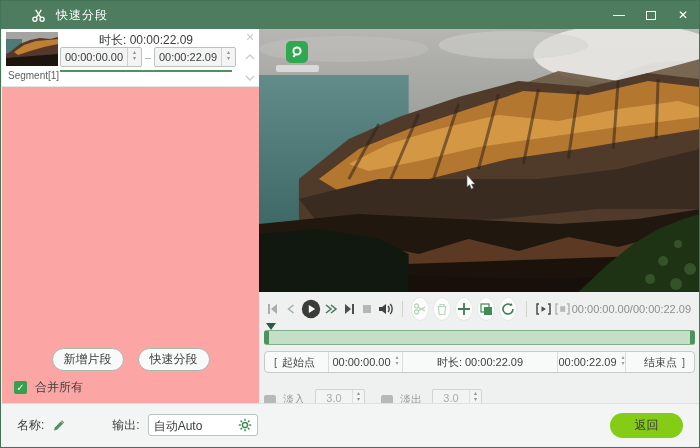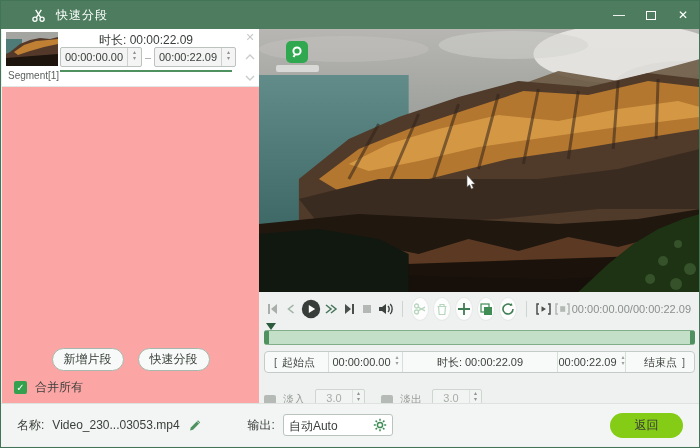--- a/index.html
+++ b/index.html
@@ -369,21 +369,20 @@
         <span class="spinner">
           <span>▴</span>
           <span>▾</span>
         </span>
       </div>
     </div>
   </div>
 
   <div class="footer">
     <span>名称:</span>
-    <span class="file-name">Video_230...03053.mp4</span>
     <span class="pencil">
       <svg width="14" height="14" viewBox="0 0 14 14">
           <path d="M2 12.5l.8-3L10 2.3l2.2 2.2L5 11.7l-3 .8z" fill="#4f9260"></path>
           <path d="M9 3.3l2.2 2.2" stroke="#fff" stroke-width="0.8"></path>
         </svg>
     </span>
     <span class="out-label">输出:</span>
     <div class="out-select">
       <span class="val">自动Auto</span>
       <span>

